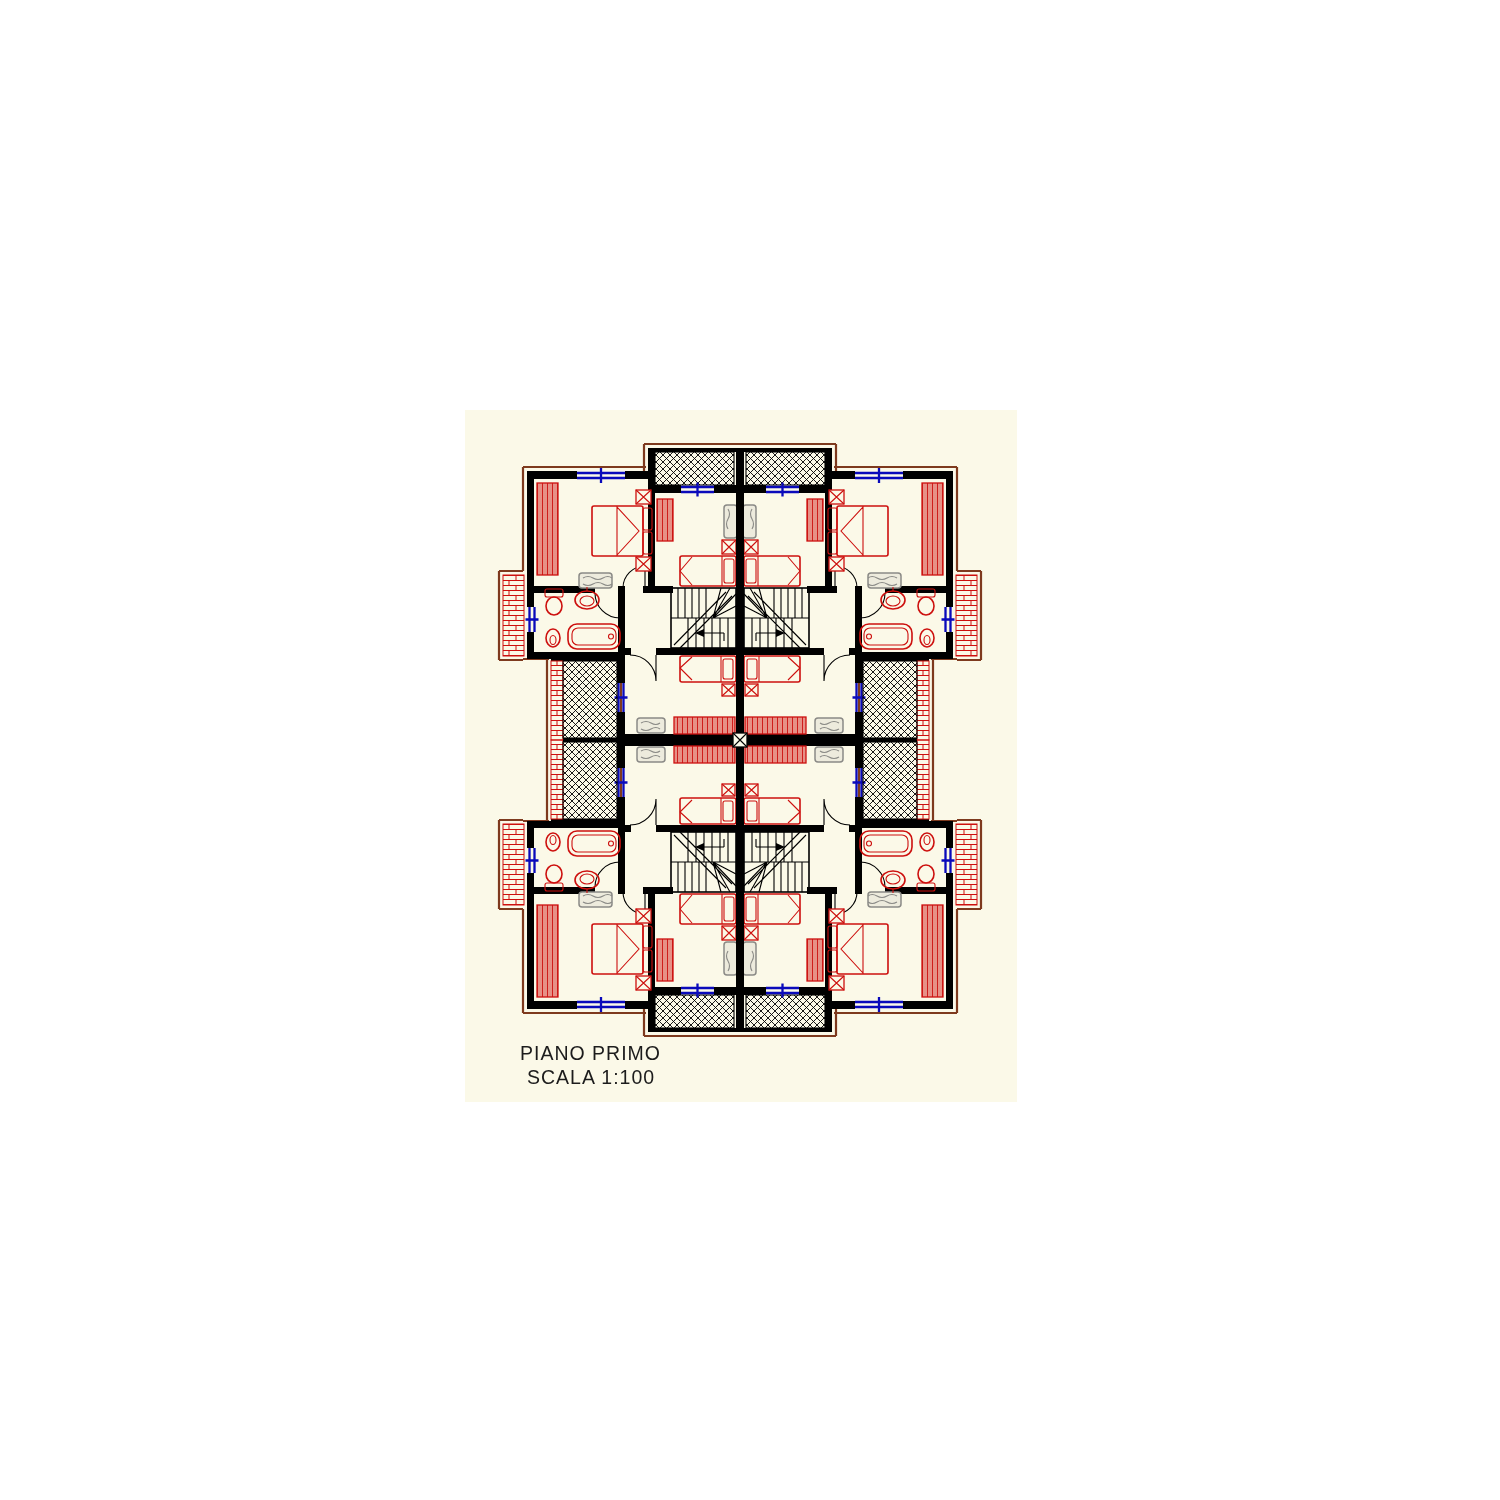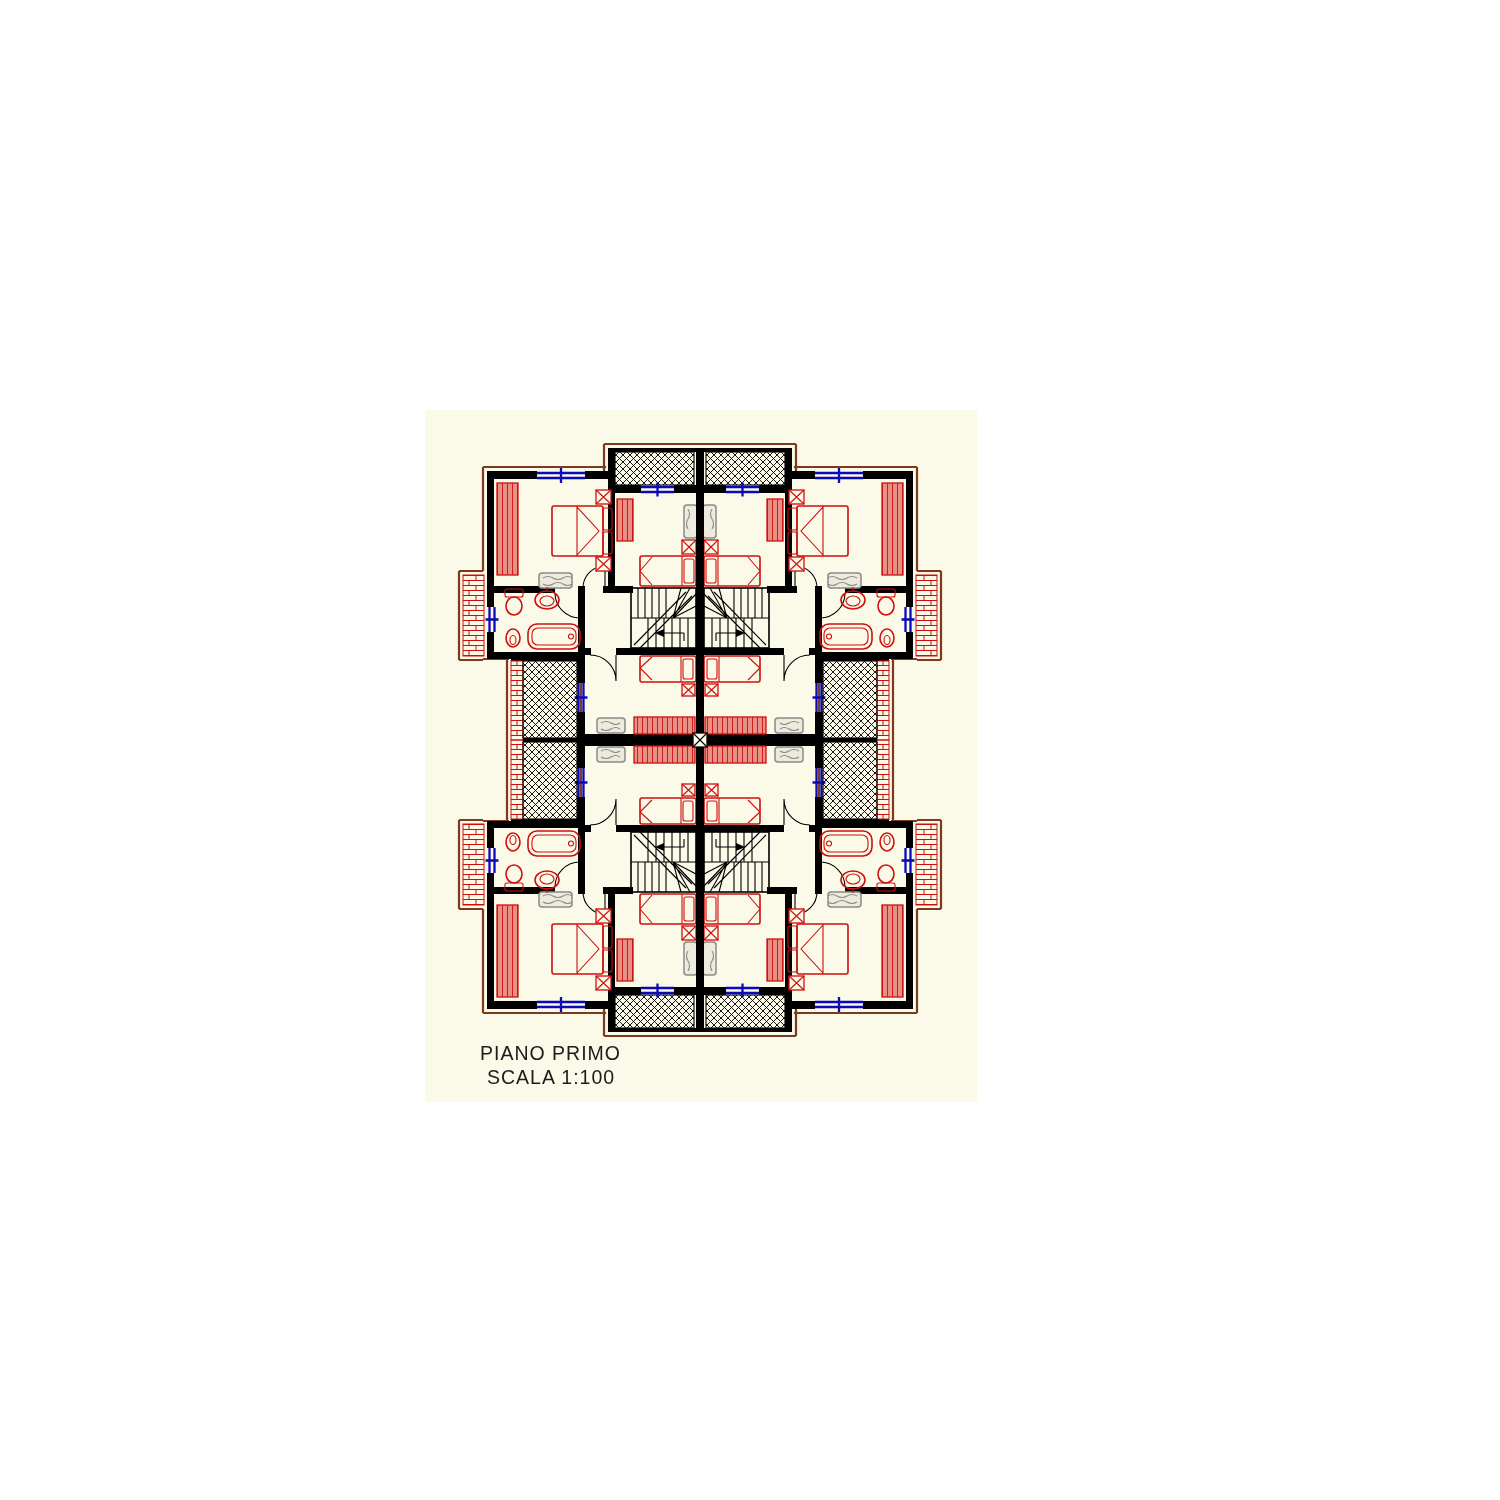--- a/index.html
+++ b/index.html
@@ -1,16 +1,16 @@
 <!DOCTYPE html>
 <html style="--page: #ffffff; --canvas: #fbf9e8; --wall: #000000; --red: #cd100e; --maroon: #7e3a1e; --blue: #0a0abb; --gray: #8a8a86; --grayfill: #edebdd; --text: #1c1c1c;"><head>
 <meta charset="utf-8">
 <style>
   html,body{margin:0;padding:0;background:var(--page,#fff);}
-  #stage{position:relative;width:1360px;height:1500px;background:var(--page,#fff);overflow:hidden;}
+  #stage{position:relative;width:1360px;height:1500px;background:var(--page,#fff);overflow:hidden;margin-left:40px;}
   svg{display:block;}
   .cv{fill:var(--canvas);}
   .wl{fill:var(--wall);}
   .ln{stroke:var(--wall);stroke-width:1.6;fill:none;}
   .lnthin{stroke:var(--wall);stroke-width:1.1;fill:none;}
   .rd{stroke:var(--red);stroke-width:1.6;fill:none;}
   .rdthin{stroke:var(--red);stroke-width:1.1;fill:none;}
   .rdsq{stroke:var(--red);stroke-width:1.3;fill:var(--canvas);}
   .mar{stroke:var(--maroon);stroke-width:2.2;fill:none;}
   .bl{stroke:var(--blue);stroke-width:2.3;fill:none;}

